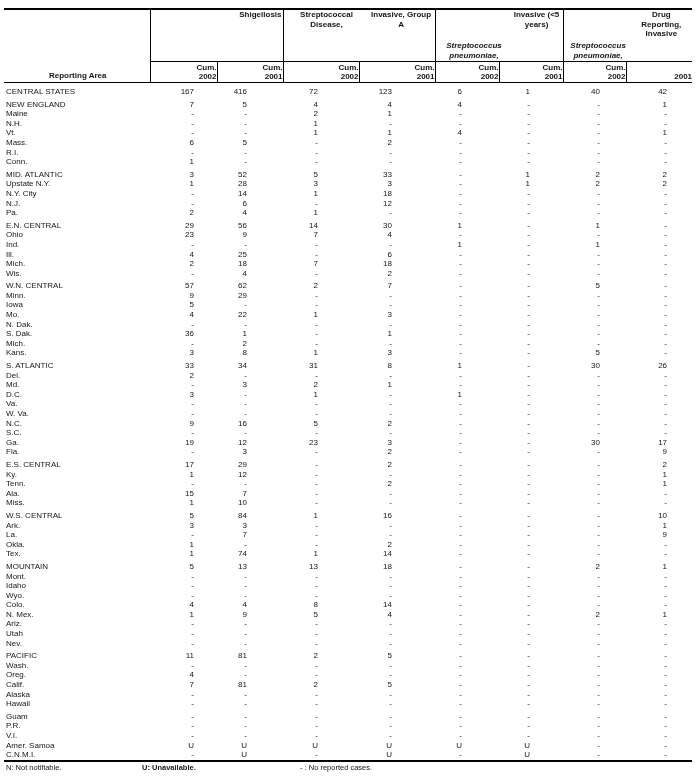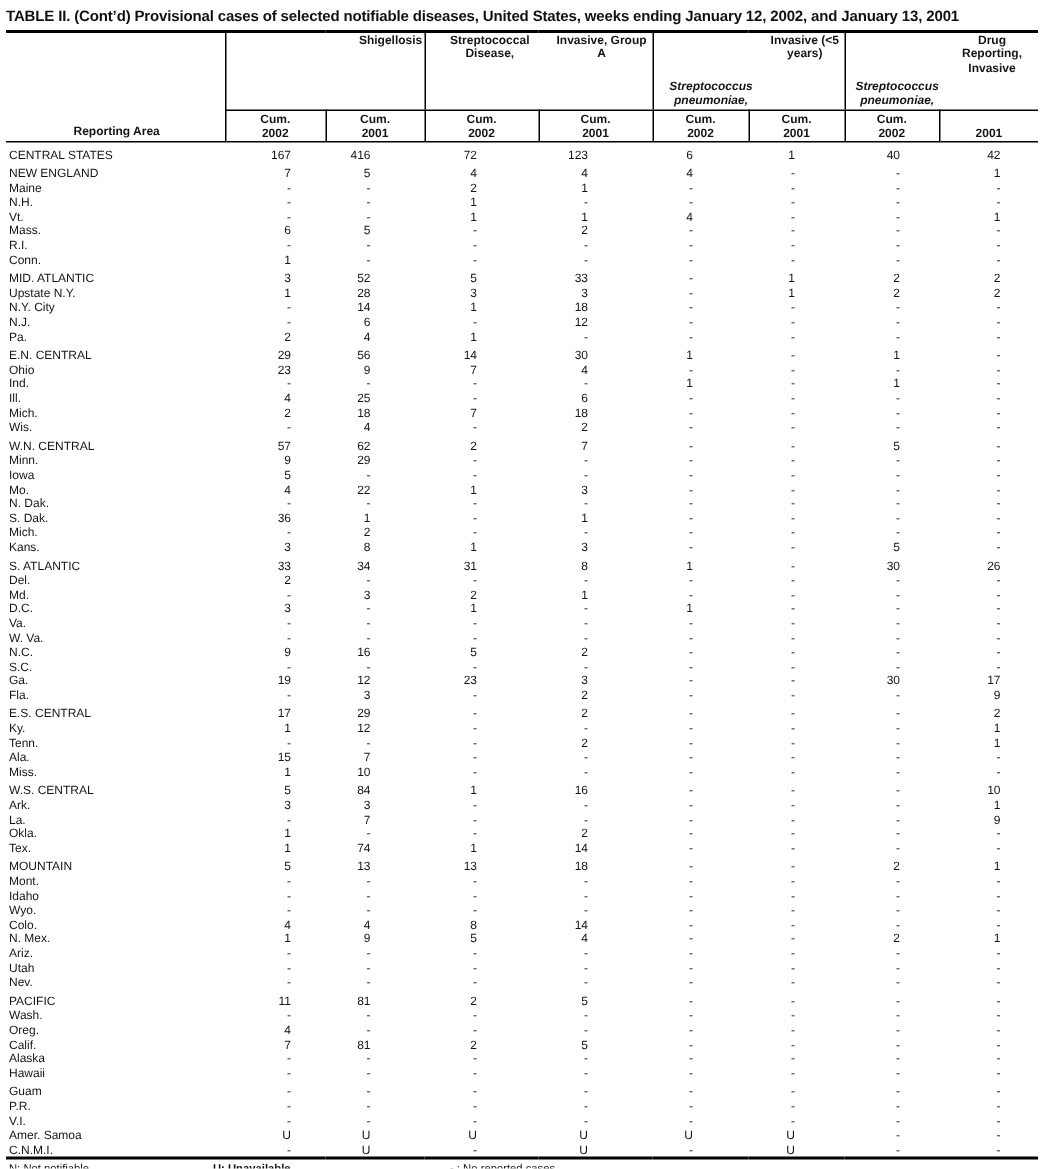--- a/index.html
+++ b/index.html
@@ -30,21 +30,21 @@
     height:28px; text-align:center; padding:0 1px 1px 1px;
   }
   .gt { display:flex; flex-direction:row; justify-content:flex-end; height:100%; line-height:9.5px; }
   .it { font-style:italic;margin-top:31px; }
   .th-sub {
     border-bottom:1.5px solid #000;
     height:21px; text-align:center; padding-bottom:1px;
   }
   .th-sub.gl { border-left:1px solid #000; }
   .th-sub.dl { border-left:1px solid #000; }
-  .st { display:flex; flex-direction:column; justify-content:flex-end; height:100%; line-height:9px; }
+  .st { display:flex; flex-direction:column; justify-content:flex-end; height:100%; line-height:9px;align-items:flex-end; }
 
   tbody td { font-size:8px; line-height:9.6px; height:9.6px; padding:0; white-space:nowrap; color:#151515; }
   tbody tr.first td { padding-top:4px; }
   td.area { text-align:left; padding-left:2px; }
   td.num  { text-align:right; }
   td.c1 { padding-right:23px; }
   td.c2 { padding-right:36px; }
   td.c3 { padding-right:41px; }
   td.c4 { padding-right:43px; }
   td.c5 { padding-right:37px; }
@@ -56,21 +56,20 @@
   .footer { display:flex; font-size:7.5px; padding:1px 0 0 2px; color:#151515;gap:40px; }
   .footer .fn1 { width:96px; }
   .footer .fn2 { width:118px;font-weight:bold; }
 </style>
 </head>
 <body>
 
 <div class="page">
 
   <div class="title">
-    <div>TABLE II. (Cont’d) Provisional cases of selected notifiable diseases, United States, weeks ending January 12, 2002, and January 13, 2001</div>
   </div>
 
   <table class="t">
     <colgroup>
       <col style="width:146px">
       <col style="width:67px">
         <col style="width:66px">
       <col style="width:76px">
         <col style="width:76px">
       <col style="width:64px">

